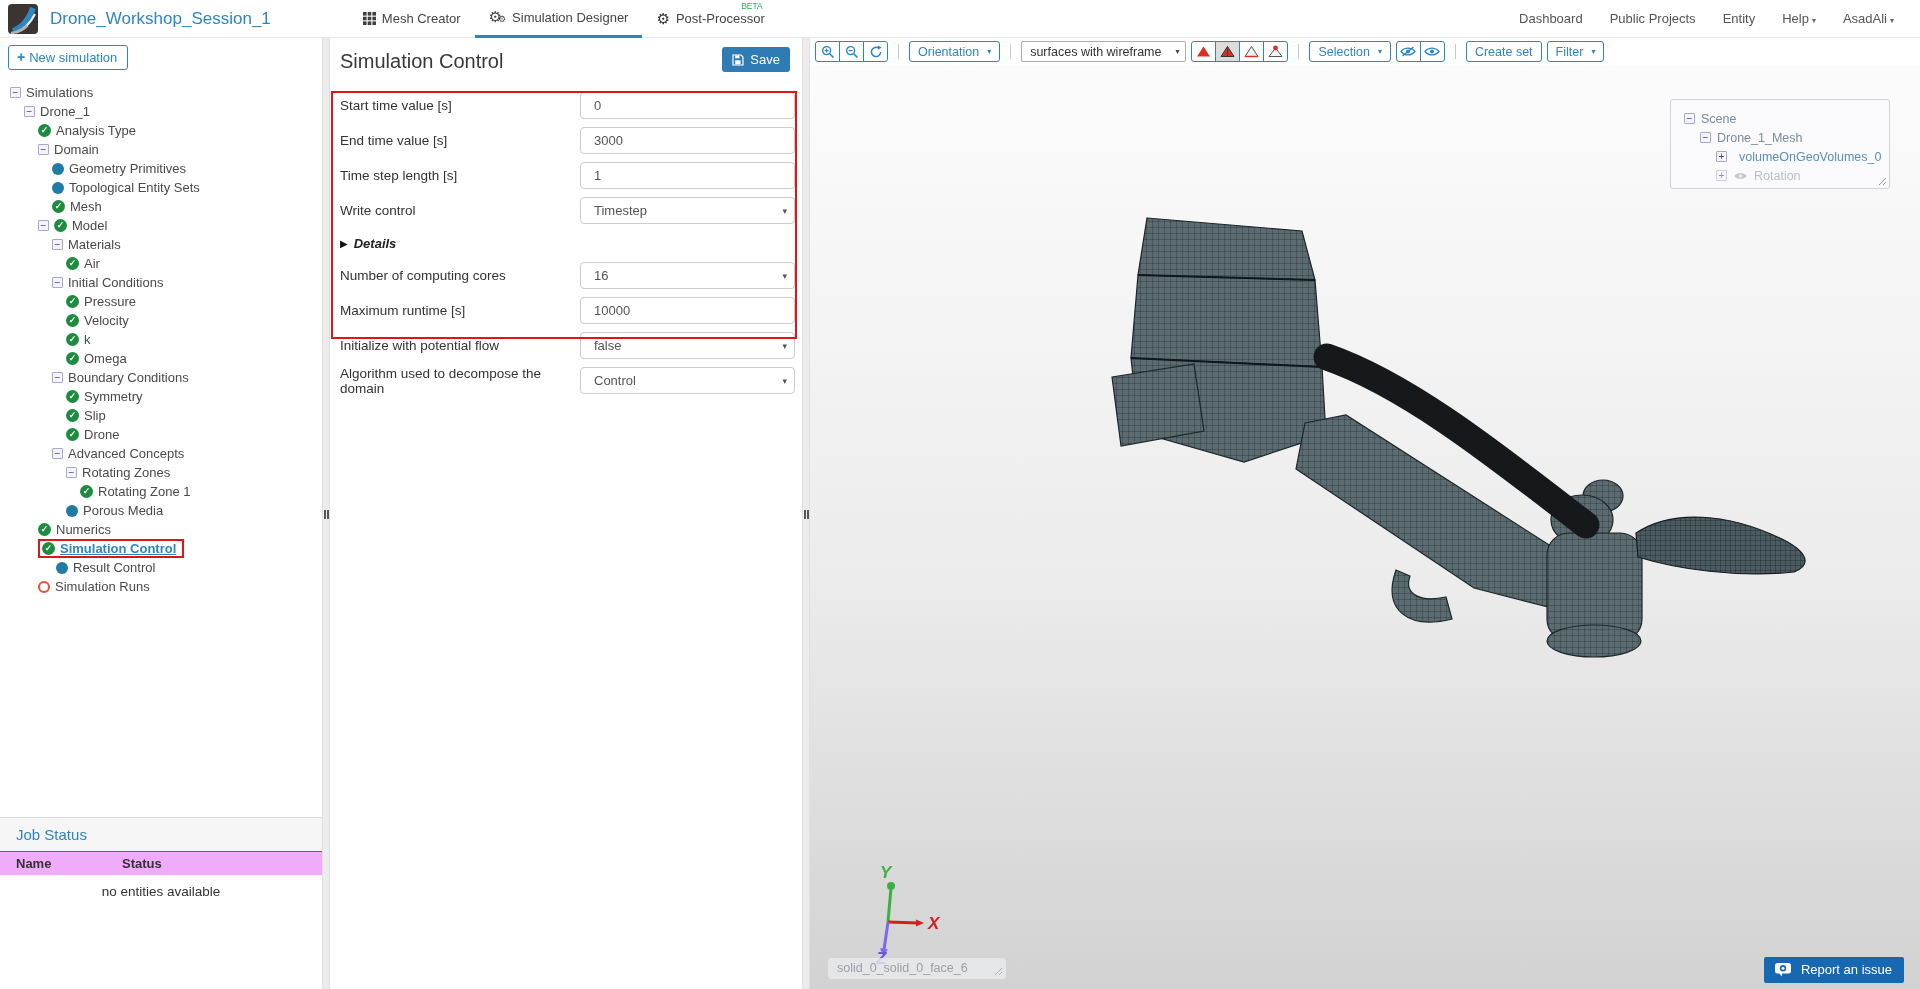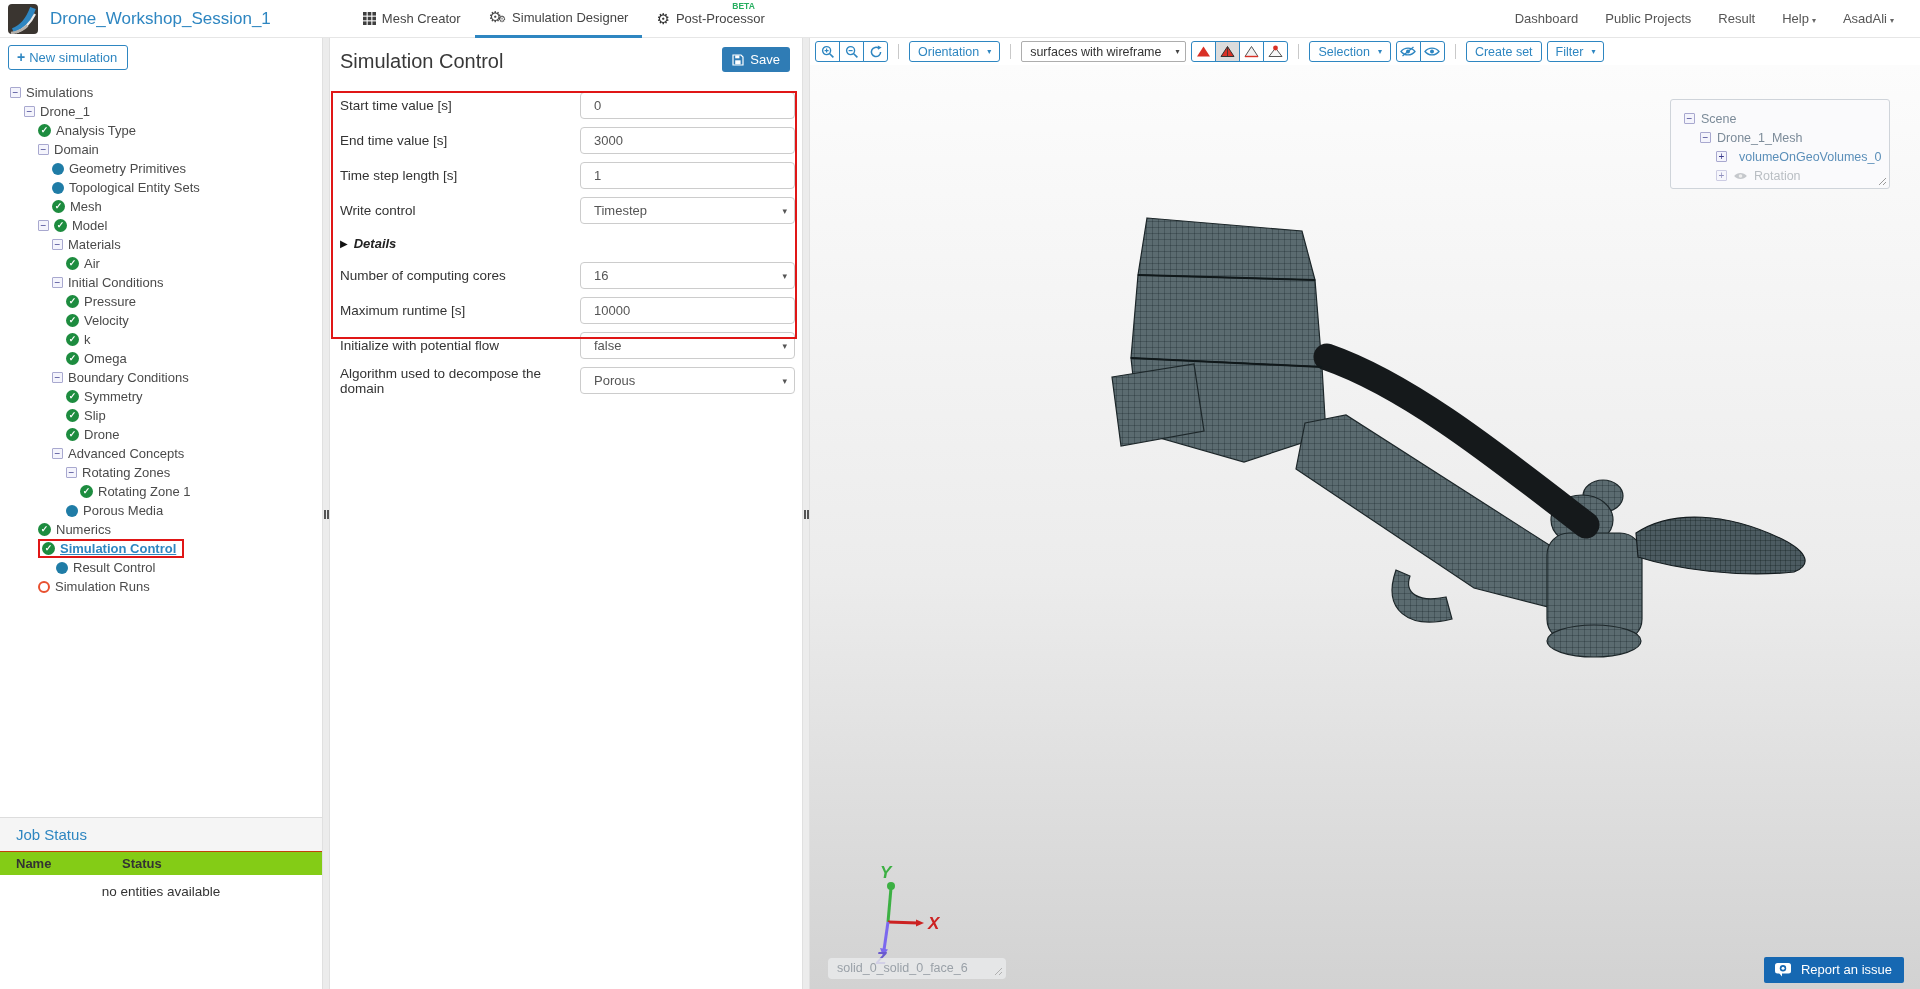--- a/index.html
+++ b/index.html
@@ -10,21 +10,21 @@
   }
   
   .navbar { position:absolute; top:0; left:0; right:0; height:38px; background:#fff;
     border-bottom:1px solid #e6e6e6; display:flex; align-items:center; z-index:30; }
   .logo { width:30px; height:30px; margin:0 12px 0 8px; flex:none; }
   .project-title { color:#2e86c1; font-size:17px; margin-right:78px; cursor:pointer; white-space:nowrap; }
   .tabs { display:flex; height:38px; align-items:stretch; }
   .tab { display:flex; align-items:center; gap:6px; padding:0 14px; font-size:13px; color:#454545;
     position:relative; cursor:pointer; white-space:nowrap; }
   .tab.active { border-bottom:3px solid #2e86c1; }
-  .tab .beta { position:absolute; top:1px; right:24px; font-size:8.5px; font-weight:bold; color:#27ae60;padding-left:24px; }
+  .tab .beta { position:absolute; top:1px; right:16px; font-size:8.5px; font-weight:normal; color:#27ae60;padding-left:24px; }
   .gear-glyph { font-size:15px; color:#4a4a4a; line-height:1; }
   .gear-small { font-size:9px; margin-left:-4px; margin-top:-8px; color:#4a4a4a; }
   .nav-right { margin-left:auto; display:flex; align-items:center; gap:27px; padding-right:26px;
     font-size:13px; color:#555; }
   .nav-link { cursor:pointer; white-space:nowrap; }
   .caret { font-size:8px; color:#666; margin-left:3px; }
   
   .sidebar { position:absolute; top:38px; left:0; width:322px; bottom:0; background:#fff; }
   .new-sim-btn { margin:7px 8px 0 8px; padding:3px 10px 4px 8px; border:1px solid #2e86c1; border-radius:3px;
     background:#fff; color:#2e86c1; font-size:13px; display:inline-flex; align-items:center; gap:4px; cursor:pointer;
@@ -38,21 +38,21 @@
   .ticon { margin-right:5px; flex:none; }
   .ticon.minus, .ticon.plus { width:11px; height:11px; border:1px solid #a8a8cf; background:#f4f4fc;
     color:#3b3b8c; font-size:10px; line-height:9px; text-align:center; border-radius:1px; }
   .ticon.check { width:13px; height:13px; border-radius:50%; background:#1d8c3f; color:#fff;
     font-size:9px; line-height:13px; text-align:center; font-weight:bold; }
   .ticon.dot { width:12px; height:12px; border-radius:50%; background:#1f7ca6; }
   .ticon.circle { width:12px; height:12px; border-radius:50%; border:2px solid #e8502f; background:#fff; }
   
   .job-status { position:absolute; bottom:0; left:0; width:100%; border-top:1px solid #ddd; }
   .job-header { background:#f5f5f5; color:#2e86c1; font-size:15px; padding:8px 16px; border-bottom:1px solid #c2410c; }
-  .job-table-head { display:flex; background:#84cc16; font-size:13px; font-weight:bold; color:#333; padding:4px 0; }
+  .job-table-head { display:flex; background:#f0abfc; font-size:13px; font-weight:bold; color:#333; padding:4px 0; }
   .job-col-name { padding-left:16px; width:122px; }
   .job-empty { background:#fff; height:114px; font-size:13.5px; color:#333; text-align:center; padding-top:9px; }
   
   .divider { position:absolute; top:38px; bottom:0; width:8px; background:#ececec;
     border-left:1px solid #e0e0e0; border-right:1px solid #e0e0e0; cursor:col-resize; z-index:20; }
   .divider .grip { position:absolute; top:472px; left:1px; width:5px; height:9px;
     border-left:2px solid #555; border-right:2px solid #555; }
   #divider-left { left:322px; } #divider-right { left:802px; }
   
   .form-panel { position:absolute; top:38px; left:330px; width:472px; bottom:0; background:#fff; }
@@ -148,21 +148,21 @@
     <div class="tab">
       <span class="gear-glyph" style="color:#333">⚙</span>
       <span>Post-Processor</span>
       <span class="beta">BETA</span>
     </div>
   </div>
 
   <div class="nav-right">
     <span class="nav-link">Dashboard</span>
     <span class="nav-link">Public Projects</span>
-    <span class="nav-link">Result</span>
+    <span class="nav-link">Entity</span>
     <span class="nav-link"><span>Help</span><span class="caret">▾</span></span>
     <span class="nav-link"><span>AsadAli</span><span class="caret">▾</span></span>
   </div>
 </div>
 
 <div class="sidebar">
   <button class="new-sim-btn">
     <span class="plus">+</span>
     <span>New simulation</span>
   </button>
@@ -401,21 +401,21 @@
           <div class="fselect">
             <span>false</span>
           </div>
           <span class="scaret" style="position: absolute; right: 8px; top: 9px; font-size: 9px; color: rgb(85, 85, 85);">▾</span>
         </div>
       </div>
       <div class="form-row">
         <div class="flabel">Algorithm used to decompose the domain</div>
         <div class="fcontrol">
           <div class="fselect">
-            <span>Porous</span>
+            <span>Control</span>
           </div>
           <span class="scaret" style="position: absolute; right: 8px; top: 9px; font-size: 9px; color: rgb(85, 85, 85);">▾</span>
         </div>
       </div>
     </div>
   <div class="red-box" id="form-red-box"></div>
 </div>
 
 <div class="divider" id="divider-right">
     <div class="grip"></div>

